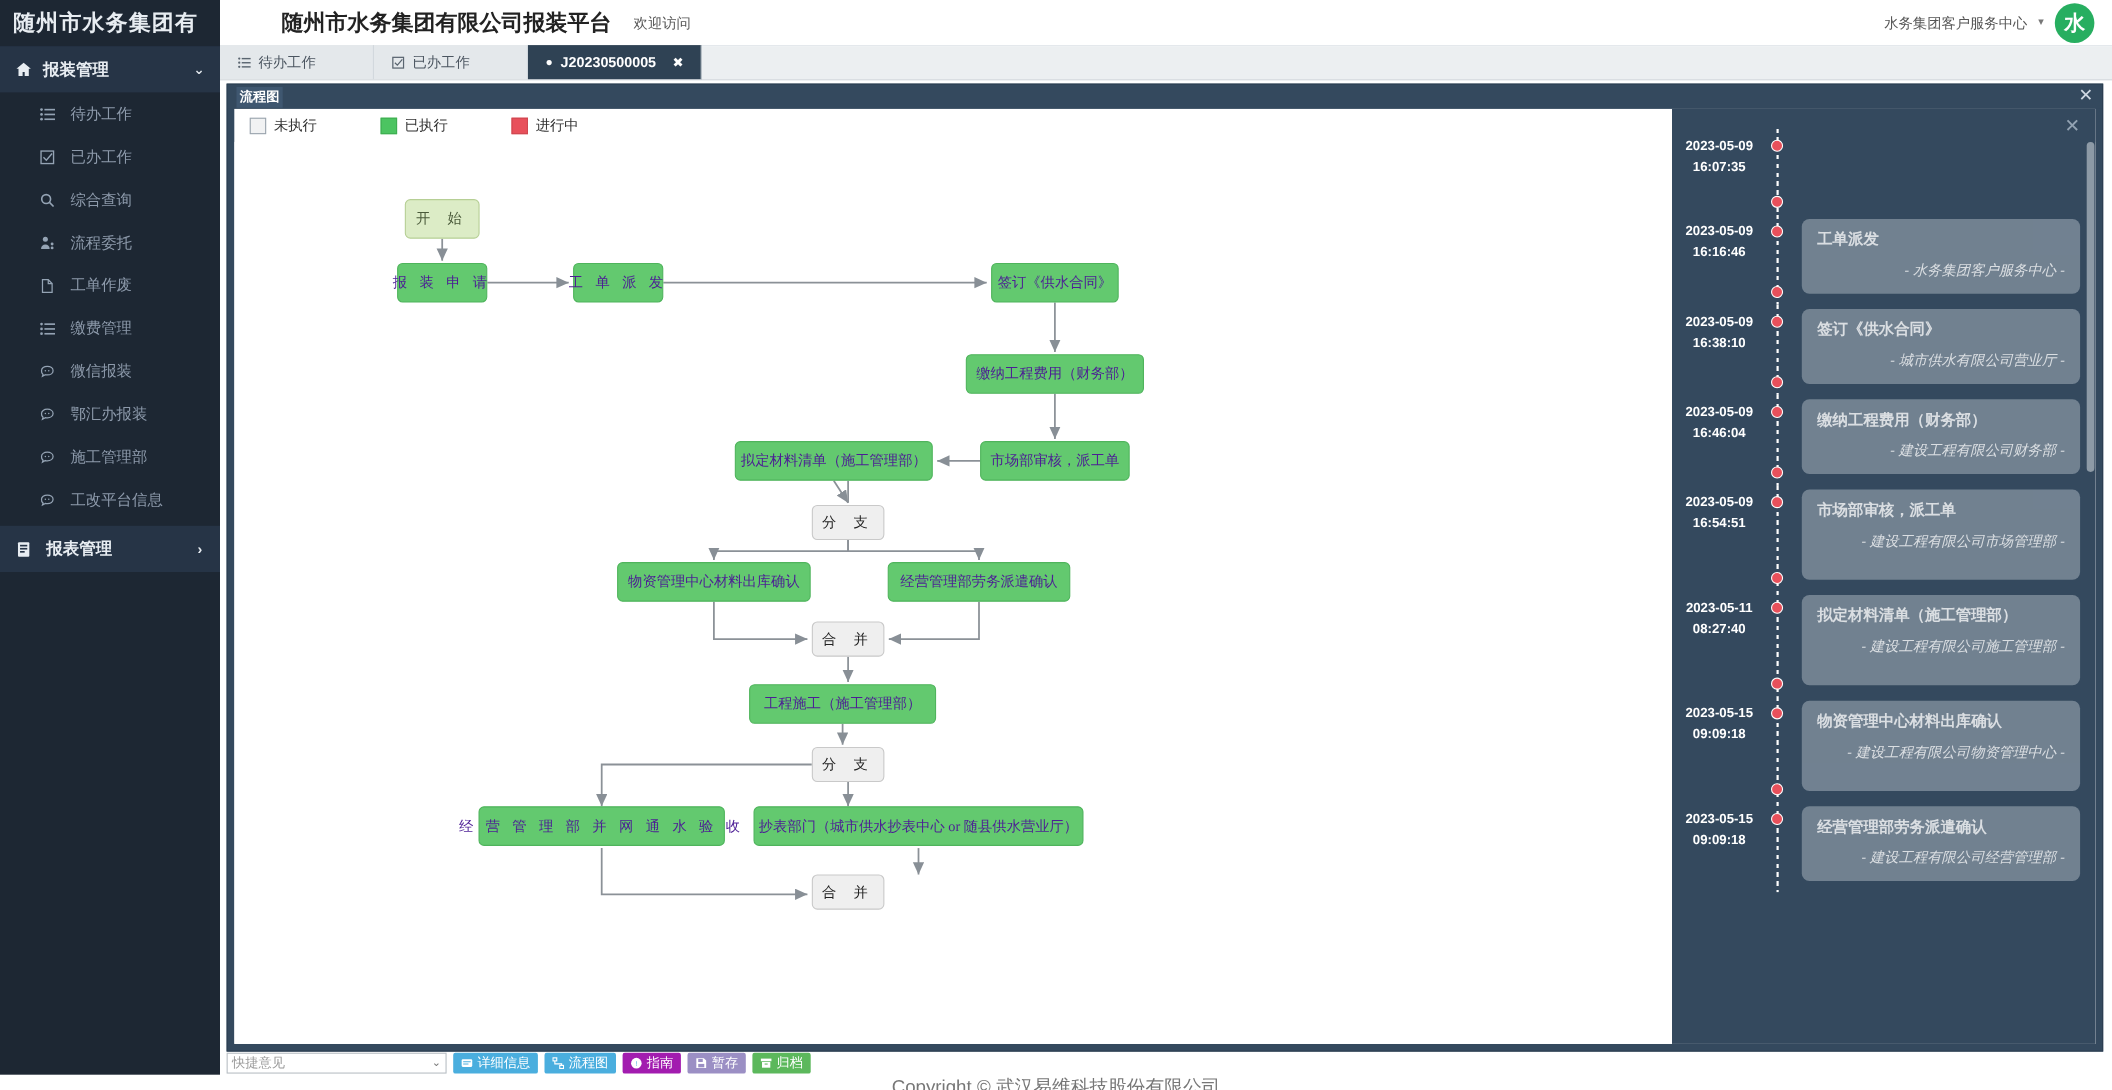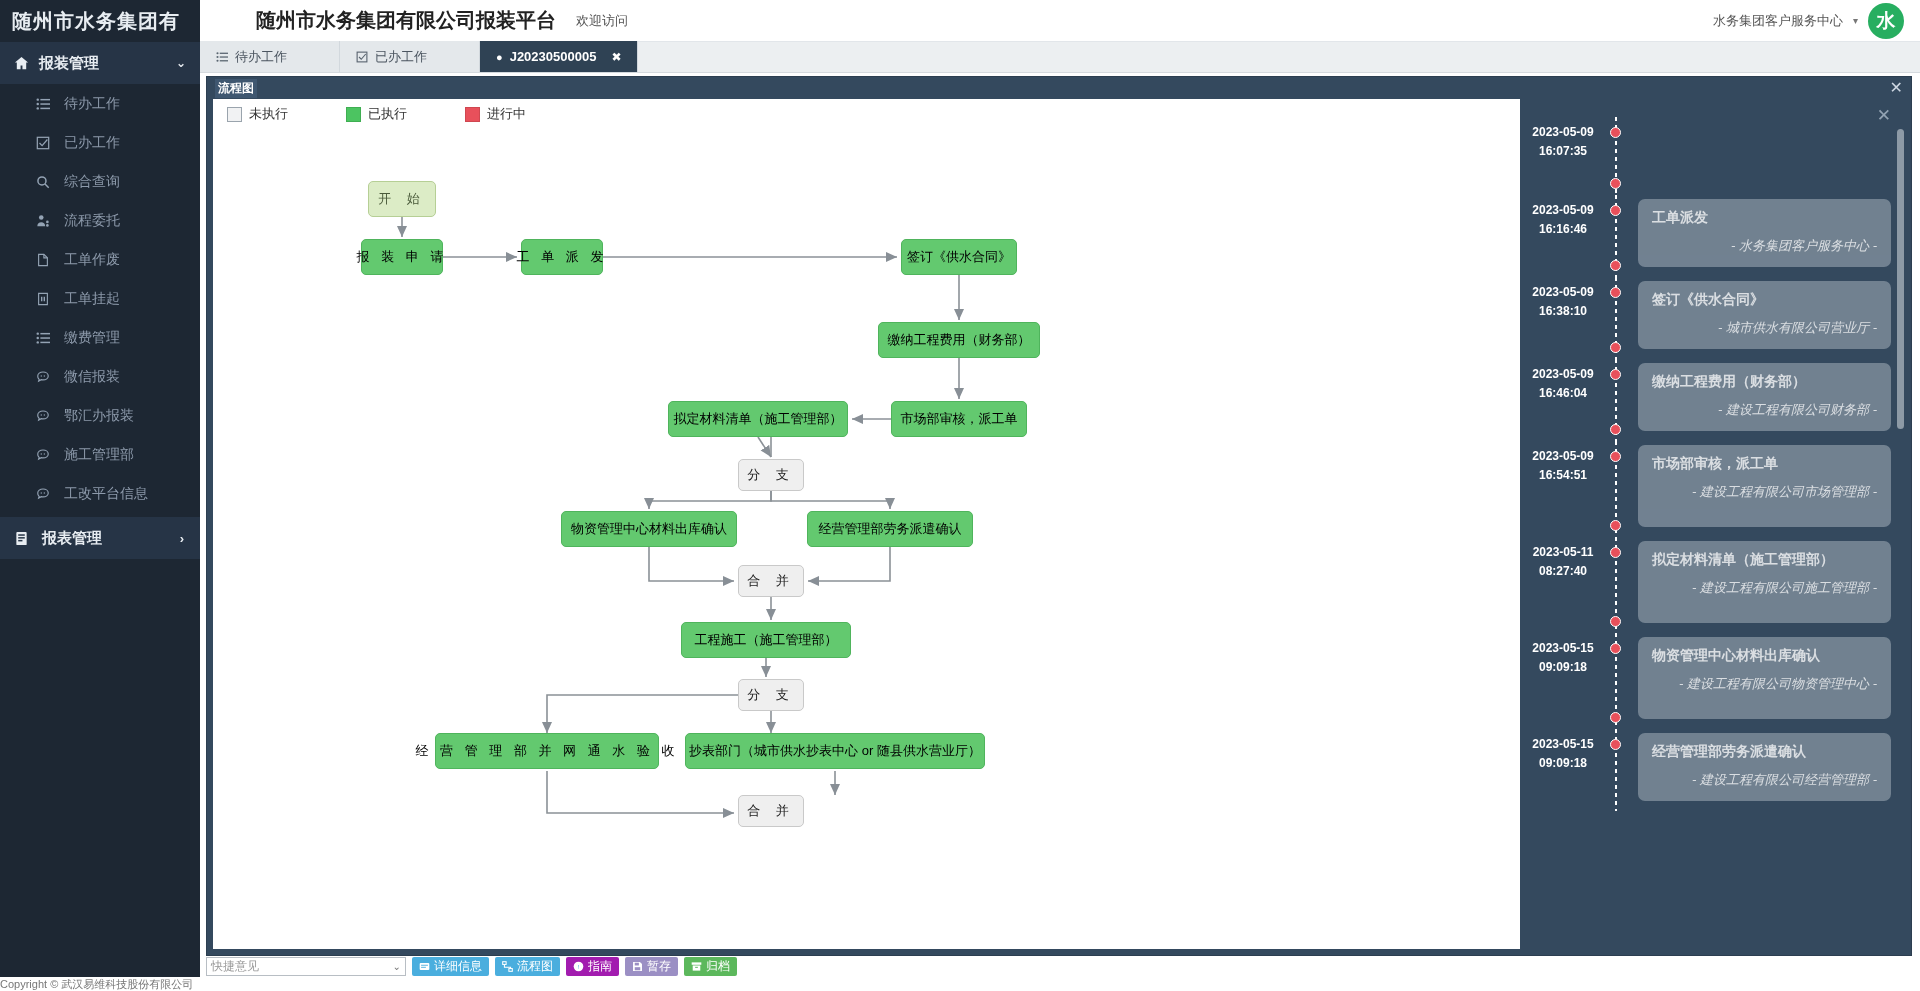--- a/index.html
+++ b/index.html
@@ -90,21 +90,21 @@
   .sw.green{ background:#4cc461; border-color:#3fae52;}
   .sw.red{ background:#e8505b; border-color:#cf4750;}
   #canvas{ position:absolute; left:0; top:30px; right:0; bottom:0; background:#fff; }
   
   .node{
     position:absolute; display:flex; align-items:center; justify-content:center;
     text-align:center; border-radius:5px; font-size:13px; line-height:1.25;
     padding:0 8px; white-space:nowrap;
   }
   .node.start{ background:#dcecc6; border:1px solid #b6cf95; color:#4a5a3a; letter-spacing:6px;}
-  .node.done{ background:#63c96f; border:1px solid #4fb45c; color:#000000; }
+  .node.done{ background:#63c96f; border:1px solid #4fb45c; color:#4c1d95;font-family:Liberation Serif, serif; }
   .node.gate{ background:#efefef; border:1px solid #c9c9c9; color:#222; letter-spacing:6px;}
   .node.spaced{ letter-spacing:4px; }
   
   #timeline{
     position:absolute; right:6px; top:0; width:385px; bottom:6px;
     background:#34495e; overflow:hidden;
   }
   #tl-close{ position:absolute; right:14px; top:6px; color:#93a3b3; font-size:17px; cursor:pointer; }
   #tl-scroll{ position:absolute; left:0; top:18px; right:0; bottom:0; overflow:hidden; }
   .tl-row{ position:relative; display:flex; min-height:78px; }
@@ -145,21 +145,21 @@
     font-size:12px; color:#fff; border-radius:2px; cursor:pointer; white-space:nowrap;
   }
   .btn .bi{ font-size:11px; }
   .b-info{ background:#4aaede; }
   .b-flow{ background:#4aaede; }
   .b-guide{ background:#a21caf; }
   .b-save{ background:#9b8fc4; }
   .b-arch{ background:#5cb85c; }
   #footer{
     position:absolute; left:0; bottom:0; width:1920px; height:14px;
-    font-size:11px; color:#777; background:#fff;
+    text-align:center; font-size:17px; color:#777; background:#fff;
   }
 </style>
 </head>
 <body>
 
 <div id="sidebar">
   <div id="brand">随州市水务集团有</div>
 
   <div id="menu-head">
     <span class="mi-ico">
@@ -220,29 +220,20 @@
   <div class="menu-item">
     <span class="mi-ico">
       <svg class="ic" width="14" height="14" viewBox="0 0 16 16" fill="none" stroke="#94a3b4" stroke-width="1.3">
           <path d="M3 1.5h6l4 4v9H3z"></path>
           <path d="M9 1.5v4h4"></path>
         </svg>
     </span>
     <span>工单作废</span>
   </div>
 
-  <div class="menu-item">
-    <span class="mi-ico">
-      <svg class="ic" width="14" height="14" viewBox="0 0 16 16" fill="none" stroke="#94a3b4" stroke-width="1.3">
-          <path d="M3 1.5h10v13H3z"></path>
-          <path d="M6.5 5.5v5M9.5 5.5v5" stroke-width="1.6"></path>
-        </svg>
-    </span>
-    <span>工单挂起</span>
-  </div>
 
   <div class="menu-item">
     <span class="mi-ico">
       <svg class="ic" width="14" height="14" viewBox="0 0 16 16" fill="#94a3b4">
           <circle cx="2" cy="3" r="1.4"></circle>
           <circle cx="2" cy="8" r="1.4"></circle>
           <circle cx="2" cy="13" r="1.4"></circle>
           <rect x="5" y="2.2" width="11" height="1.7"></rect>
           <rect x="5" y="7.2" width="11" height="1.7"></rect>
           <rect x="5" y="12.2" width="11" height="1.7"></rect>

